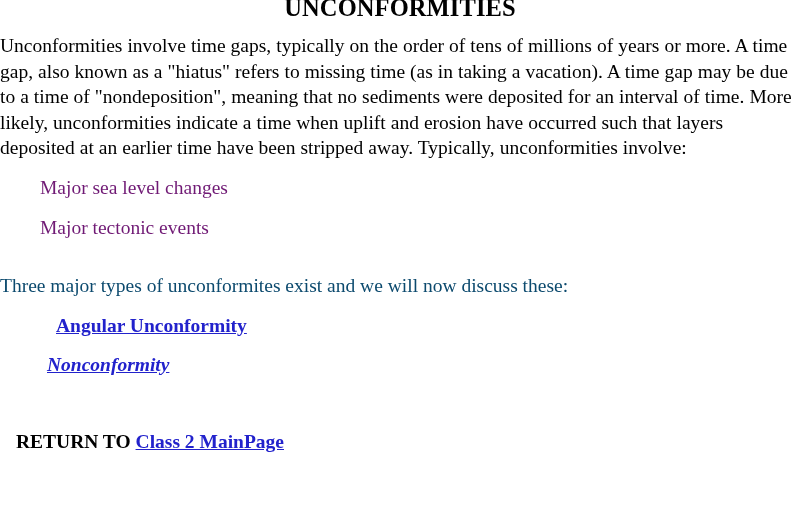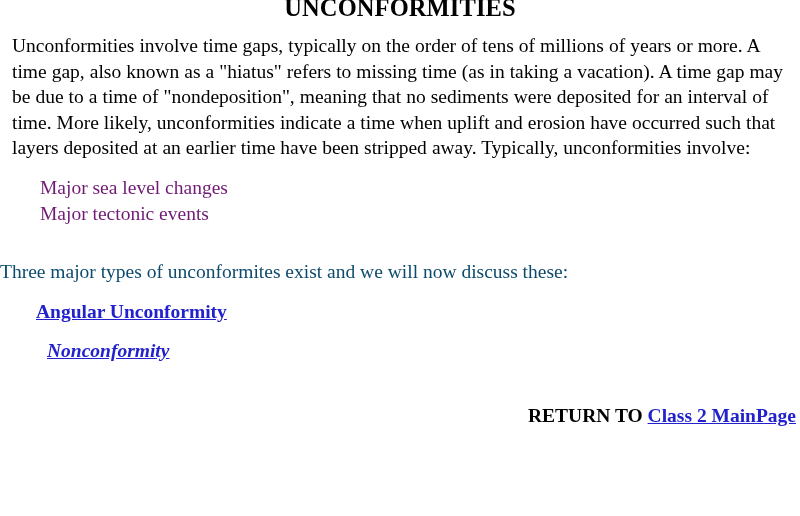--- a/index.html
+++ b/index.html
@@ -35,41 +35,41 @@
     text-align: center;
     font-family: "Liberation Serif", "DejaVu Serif", serif;
     font-weight: bold;
     font-size: 24.5px;
     line-height: 29px;
     letter-spacing: 0.1px;
     color: #000000;
   }
   .intro-paragraph {
     margin: 0;
-    padding: 0 3px 0 12px;
+    padding: 0 3px 0 0;
     font-size: 19.5px;
     line-height: 25.6px;
     text-align: left;
     color: #000000;
     word-spacing: 0.15px;
   }
   .spacer-after-title { height: 11px; }
   .spacer-before-list { height: 14px; }
   .spacer-after-list  { height: 33px; }
   .spacer-before-links { height: 14px; }
   .spacer-before-footer { height: 35px; }
 
   .indent-item {
     margin: 0;
     padding: 0 0 0 40px;
     font-size: 19.5px;
     line-height: 25.6px;
     color: #701a75;
   }
-  .indent-item + .indent-item { }
+  .indent-item + .indent-item { margin-top: 14px; }
 
   .lead-line {
     margin: 0;
     padding: 0;
     font-size: 19.5px;
     line-height: 25.6px;
     color: #0c4a6e;
   }
 
   .link-line {
@@ -82,27 +82,26 @@
 
   .doc-link {
     font-weight: bold;
     color: #2222cc;
     text-decoration: underline;
     font-size: 19.5px;
     cursor: pointer;
   }
 
   .footer-line {
-    margin: 4px;
+    margin: 16px;
     padding: 0;
     font-size: 19.5px;
     line-height: 25.6px;
     font-weight: bold;
     color: #000000;
-    text-align: right;
   }
   .footer-label { font-weight: bold; color: #000000; }
 </style>
 </head>
 <body>
 
 <div class="page">
   <div class="scroll-shift">
 
     <h1 class="page-title">UNCONFORMITIES</h1>
@@ -118,21 +117,21 @@
       <p class="indent-item">Major tectonic events</p>
     </div>
 
     <div class="spacer-after-list"></div>
 
     <p class="lead-line">Three major types of unconformites exist and we will now discuss these:</p>
 
     <div class="spacer-before-links"></div>
 
     <div>
-      <p class="link-line" style="padding-left:36px;">
+      <p class="link-line" style="padding-left:56px;">
         <a class="doc-link" href="#">Angular Unconformity</a>
       </p>
       <p class="link-line" style="padding-left:47px;">
         <a class="doc-link" href="#">Nonconformity</a>
       </p>
     </div>
 
     <div class="spacer-before-footer"></div>
 
     <p class="footer-line"><span class="footer-label">RETURN TO </span><a class="doc-link" href="#">Class 2 MainPage</a></p>

